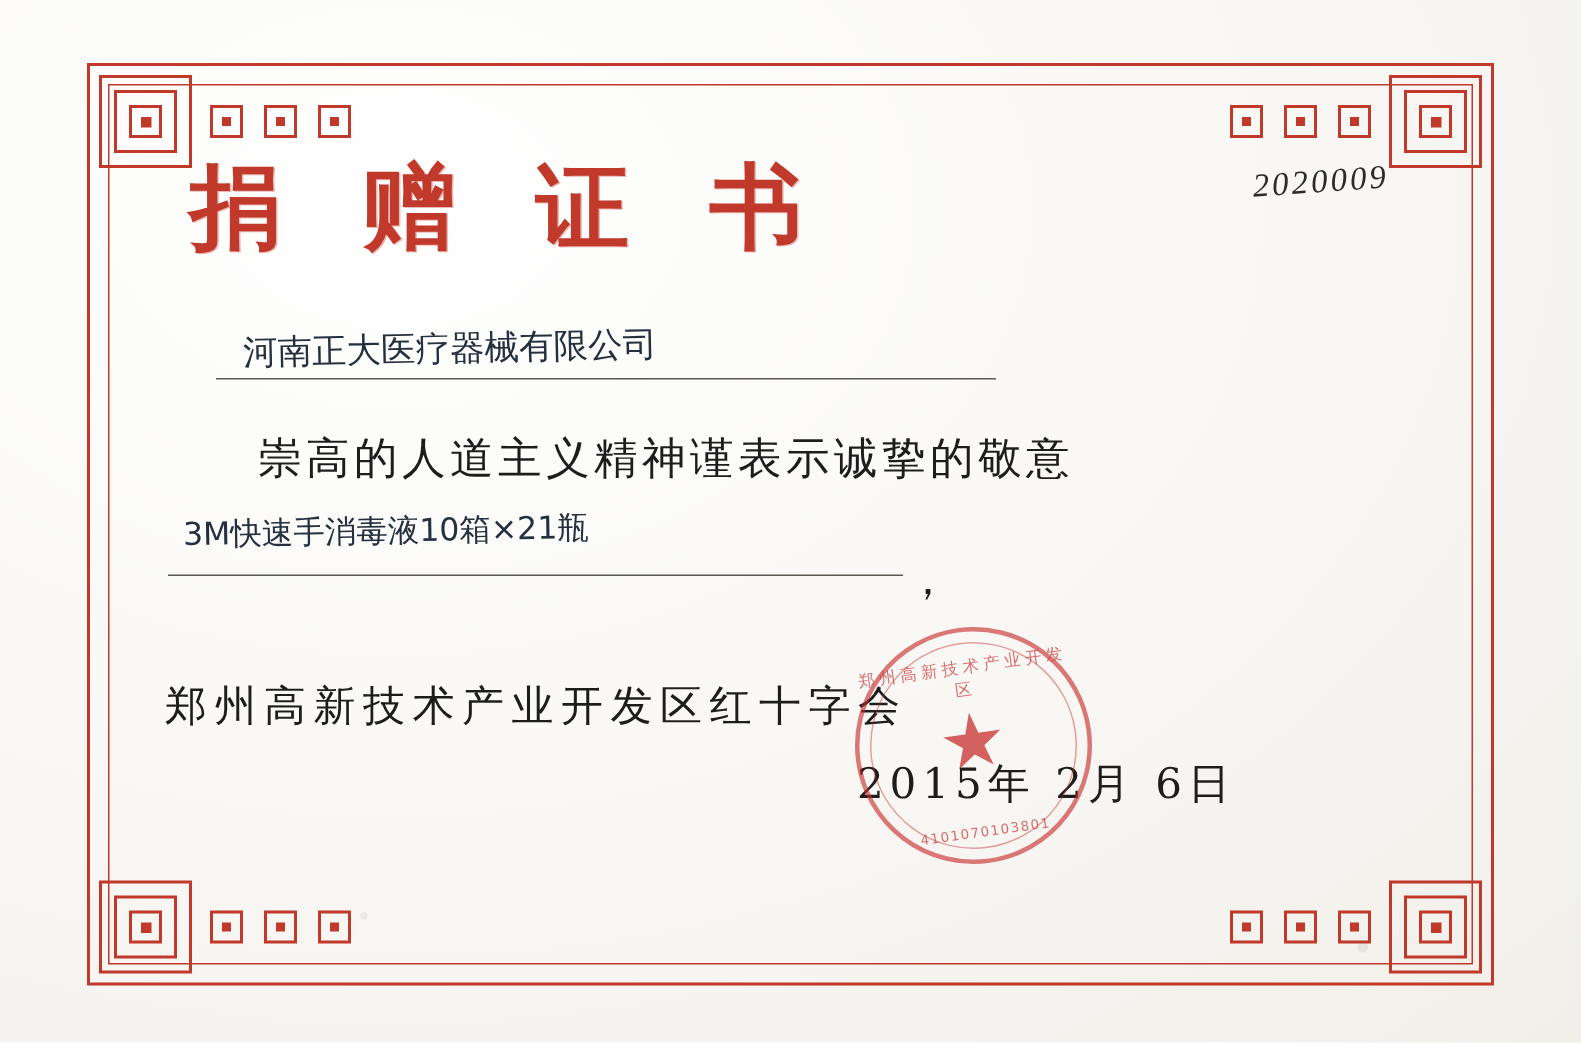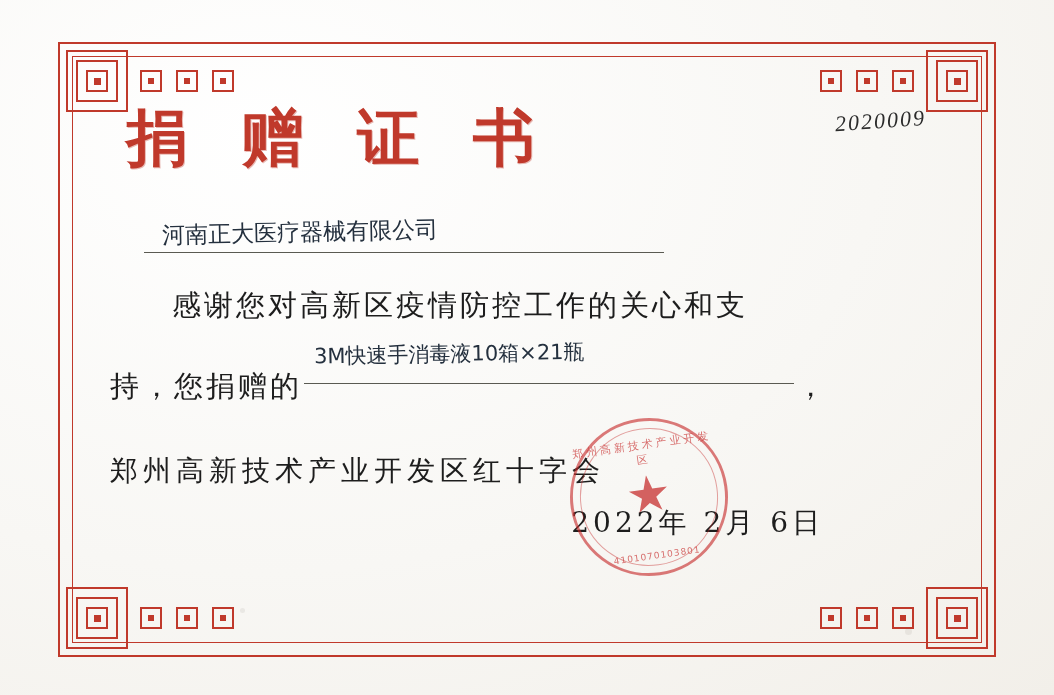--- a/index.html
+++ b/index.html
@@ -308,30 +308,30 @@
 
     <div class="serial">2020009</div>
 
     <div class="title">捐 赠 证 书</div>
 
     <div class="recipient-row">
       <span class="recipient-name">河南正大医疗器械有限公司</span>
     </div>
 
     <div class="body-text">
-      <div class="indent">感谢您对高新区疫情防控工作的关心和支</div>
+      <div class="indent">崇高的人道主义精神谨表示诚挚的敬意</div>
       <div>
-        <span>持，您捐赠的</span><span class="fill-line"><span class="fill-text">3M快速手消毒液10箱×21瓶</span></span><span>，</span>
+        <span class="fill-line"><span class="fill-text">3M快速手消毒液10箱×21瓶</span></span><span>，</span>
       </div>
     </div>
 
     <div class="signature">郑州高新技术产业开发区红十字会</div>
 
     <div class="date-line">
-      <span>2022</span><span>年</span>
+      <span>2015</span><span>年</span>
       <span>2</span><span>月</span>
       <span>6</span><span>日</span>
     </div>
 
   </div>
 
   <div class="seal">
     <div class="ring"></div>
     <div class="arc-top">郑州高新技术产业开发区</div>
     <div class="star"></div>

